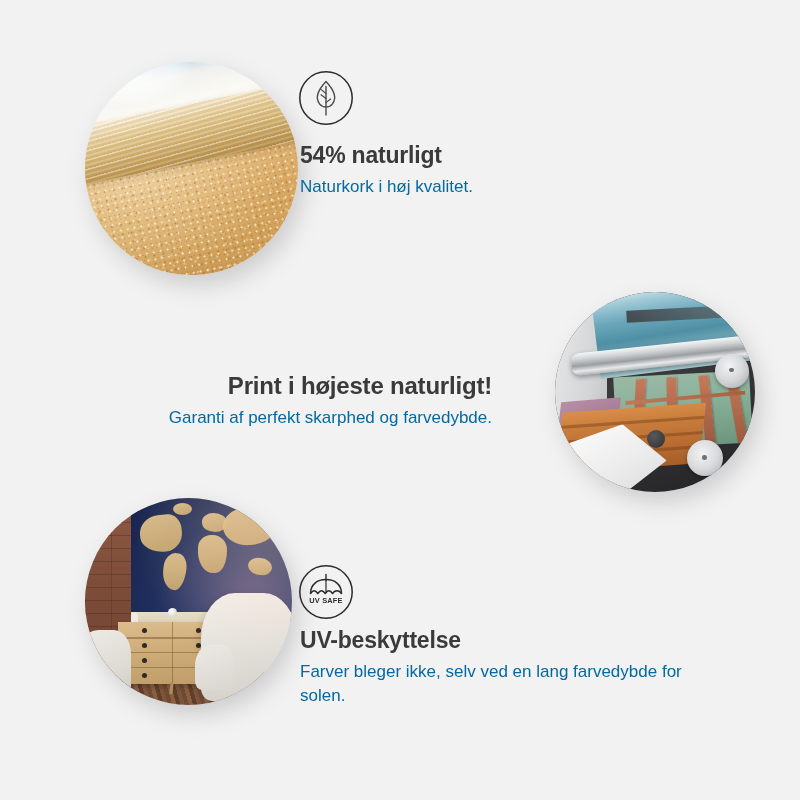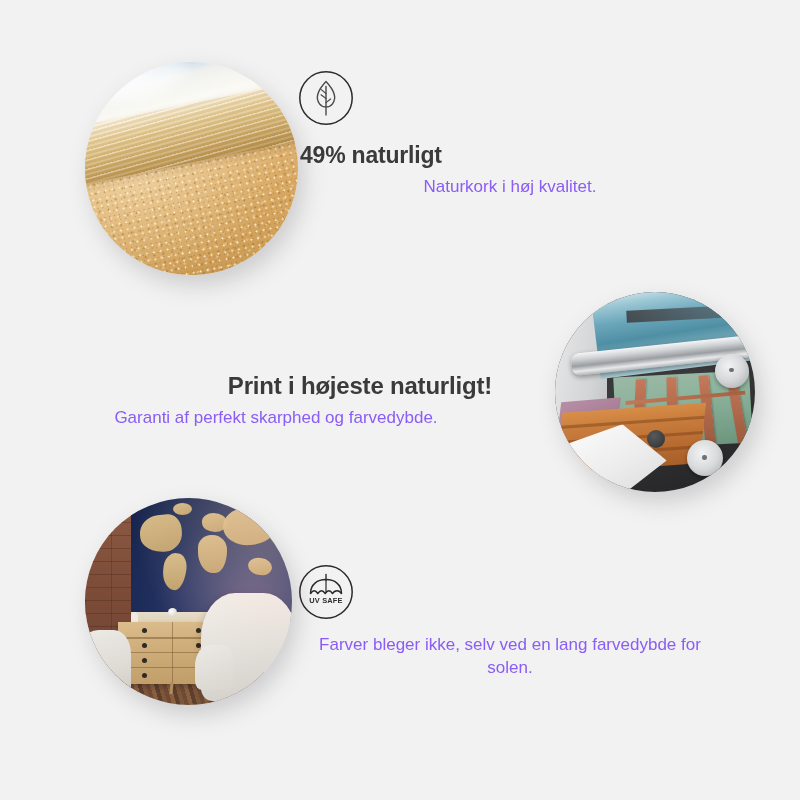--- a/index.html
+++ b/index.html
@@ -303,23 +303,22 @@
     font-size: 23px;
     font-weight: bold;
     color: #3a3a3a;
     line-height: 1.18;
     letter-spacing: -0.2px;
   }
   .feature-sub {
     margin: 6px 0 0 0;
     font-size: 17px;
     font-weight: normal;
-    color: #8b5cf6;
+    color: #0369a1;
     line-height: 1.38;
-    text-align: center;
   }
 
   #feature-1-icon  { left: 298px; top: 70px; }
   #feature-1-text  { left: 300px; top: 142px; width: 420px; text-align: left; }
 
   #feature-2-icon  { left: 435px; top: 312px; }
   #feature-2-text  { left: 60px;  top: 372px; width: 432px; text-align: right; }
   #feature-2-text .feature-title { font-size: 24px; }
 
   #feature-3-icon  { left: 298px; top: 564px; }
@@ -347,21 +346,21 @@
       <circle cx="28" cy="28" r="26.2" fill="none" stroke="#2b2b2b" stroke-width="1.5"></circle>
       <path d="M28 11.5 C 36.5 20.5, 38.5 28.5, 34.5 33.8 C 31.5 37.9, 24.5 37.9, 21.5 33.8 C 17.5 28.5, 19.5 20.5, 28 11.5 Z" fill="none" stroke="#4a4a4a" stroke-width="1.4" stroke-linejoin="round"></path>
       <line x1="28" y1="16.5" x2="28" y2="45" stroke="#4a4a4a" stroke-width="1.4" stroke-linecap="round"></line>
       <line x1="28" y1="23.5" x2="23.2" y2="19.6" stroke="#4a4a4a" stroke-width="1.2" stroke-linecap="round"></line>
       <line x1="28" y1="28.5" x2="23.0" y2="24.8" stroke="#4a4a4a" stroke-width="1.2" stroke-linecap="round"></line>
       <line x1="28" y1="32.6" x2="32.6" y2="29.0" stroke="#4a4a4a" stroke-width="1.2" stroke-linecap="round"></line>
     </svg>
   </div>
 
   <div class="feature-text" id="feature-1-text">
-    <h2 class="feature-title">49% naturligt</h2>
+    <h2 class="feature-title">54% naturligt</h2>
     <p class="feature-sub">Naturkork i høj kvalitet.</p>
   </div>
 
   <div class="photo-circle" id="circle-printer">
     <div class="scene">
       <div class="bg-dark"></div>
       <div class="wall-left"></div>
       <div class="seascape"></div>
       <div class="print-landscape">
         <div class="rail a"></div>
@@ -440,16 +439,17 @@
       <path d="M12.5 29.6 C 14.8 25.8, 17.6 25.8, 19.8 29.6
                C 22.1 25.8, 24.9 25.8, 27.2 29.6
                C 29.4 25.8, 32.3 25.8, 34.5 29.6
                C 36.8 25.8, 41.2 25.8, 43.5 29.6" fill="none" stroke="#2b2b2b" stroke-width="1.4" stroke-linejoin="round"></path>
       <line x1="28" y1="16.2" x2="28" y2="29" stroke="#2b2b2b" stroke-width="1.2"></line>
       <text x="28" y="38.6" text-anchor="middle" font-family="Liberation Sans, sans-serif" font-size="7.4" font-weight="bold" letter-spacing="0.2" fill="#2b2b2b">UV SAFE</text>
     </svg>
   </div>
 
   <div class="feature-text" id="feature-3-text">
+    <h2 class="feature-title">UV-beskyttelse</h2>
     <p class="feature-sub">Farver bleger ikke, selv ved en lang farvedybde for solen.</p>
   </div>
 
 </div>
 
 </body></html>

